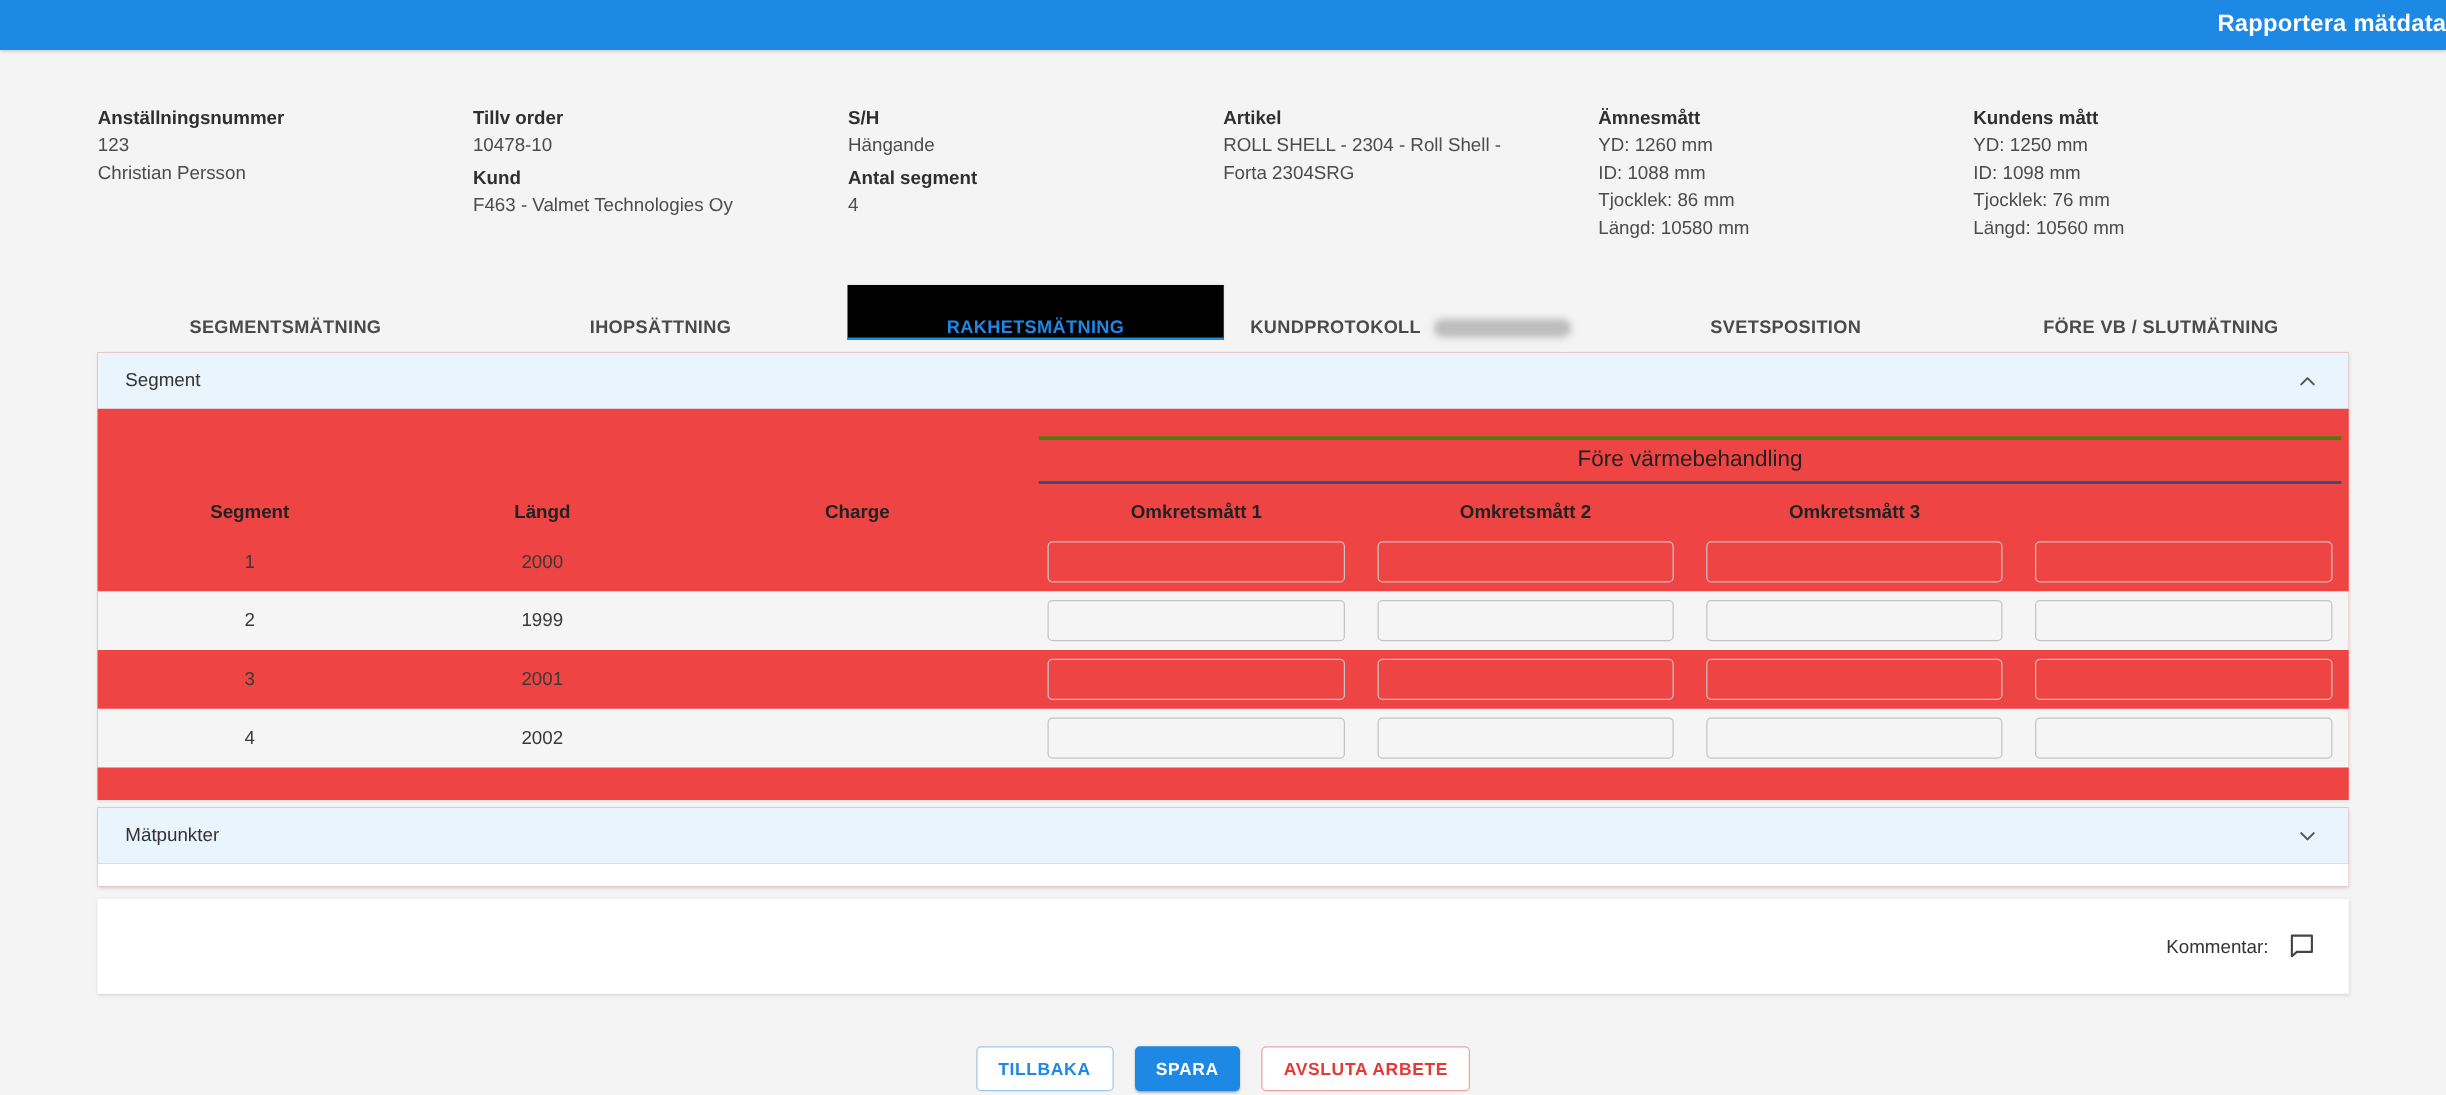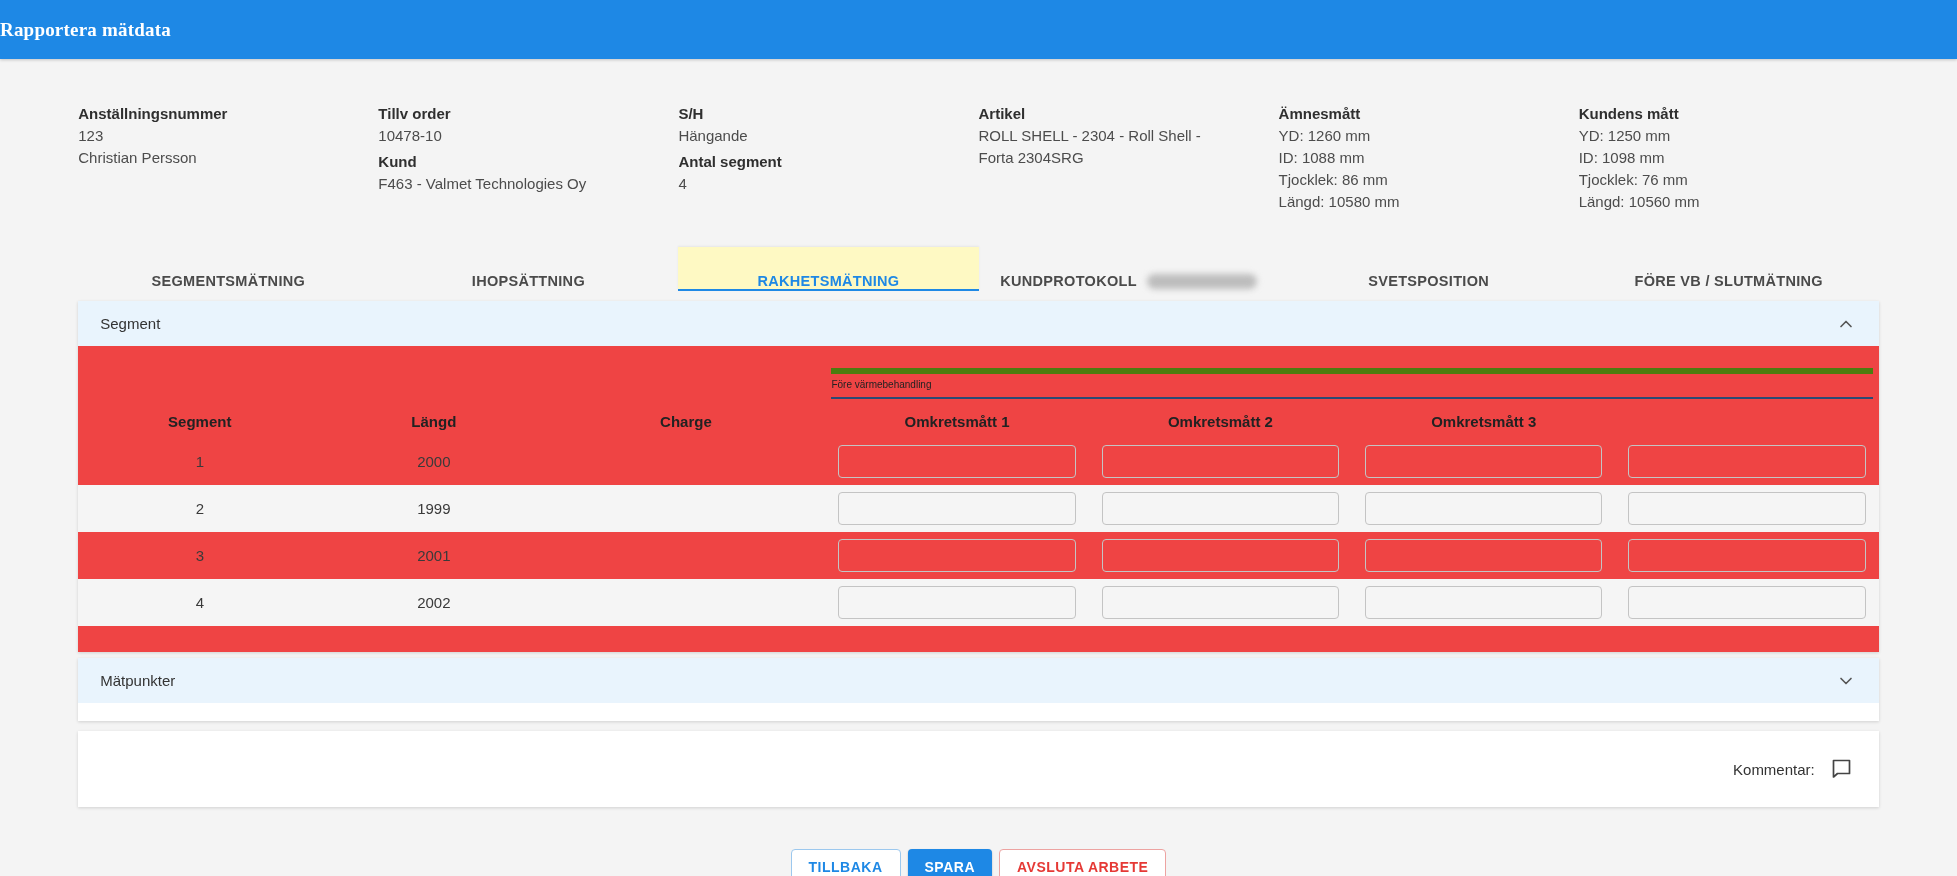--- a/index.html
+++ b/index.html
@@ -7,25 +7,24 @@
   body {
     font-family:"Liberation Sans", sans-serif;
     background:#f4f4f4;
     color:#333;
     font-size:15px;
     overflow:hidden;
   }
 
   
   .appbar {
-    height:59px;
+    height:40px;
     background:#1e88e5;
-    display:flex; align-items:center; justify-content:flex-start;
+    display:flex; align-items:center; justify-content:flex-end;
     box-shadow:0 1px 3px rgba(0,0,0,.2);
-    font-family:Liberation Serif, serif;
   }
   .appbar h1 { color:#fff; font-size:19px; font-weight:bold; letter-spacing:.2px; }
 
   
   .info {
     display:flex;
     margin:44px 4% 0 4%;
   }
   .info-col { flex:1; padding-right:48px; }
   .info-block { margin-bottom:4px; }
@@ -42,21 +41,21 @@
     flex:1;
     display:flex; align-items:flex-end; justify-content:center;
     font-size:14.5px; font-weight:bold; letter-spacing:.3px;
     color:#4a4a4a;
     text-transform:uppercase;
     cursor:pointer;
     border-bottom:2px solid transparent;
     white-space:nowrap;
   }
   .tab.active {
-    background:#fef9c3;
+    background:#000000;
     color:#1e88e5;
     border-bottom:2px solid #1e88e5;
     box-shadow:0 -1px 2px rgba(0,0,0,.06);
   }
   .redacted {
     display:inline-block;
     width:110px; height:15px;
     background:#bdbdbd;
     border-radius:8px;
     margin-left:10px;
@@ -82,24 +81,24 @@
 
   
   .table { padding:22px 0 26px 0; }
   .tgrid {
     display:grid;
     grid-template-columns:13.5% 12.5% 15.5% repeat(4, 14.625%);
     align-items:center;
   }
   .group-row .group-label {
     grid-column:4 / -1;
-    text-align:left;
-    font-size:10px; color:#222;
+    text-align:center;
+    font-size:18px; color:#222;
     padding:5px 0 7px 0;
-    border-top:6px solid #4d7c0f;
+    border-top:3px solid #4d7c0f;
     border-bottom:2px solid #2b4a73;
     margin:0 6px;
   }
   .head-row { margin-top:6px; }
   .head-row .cell { font-weight:bold; font-size:15px; color:#222; text-align:center; padding:8px 0; }
   .trow { height:47px; }
   .trow.alt { background:#f5f5f5; }
   .cell { text-align:center; font-size:15px; color:#3a3a3a; }
   .minput {
     display:block;
@@ -128,21 +127,21 @@
     height:76px;
     display:flex; align-items:center; justify-content:flex-end;
     padding:0 26px;
   }
   .comment-label { font-size:15px; color:#333; margin-right:14px; }
   .comment-icon { cursor:pointer; display:flex; }
 
   
   .actions {
     display:flex; justify-content:center; align-items:center;
-    gap:7px;
+    gap:17px;
     margin-top:42px;
   }
   .btn {
     height:36px;
     padding:0 17px;
     border-radius:4px;
     font-family:"Liberation Sans", sans-serif;
     font-size:14px; font-weight:bold; letter-spacing:.5px;
     text-transform:uppercase;
     cursor:pointer;

